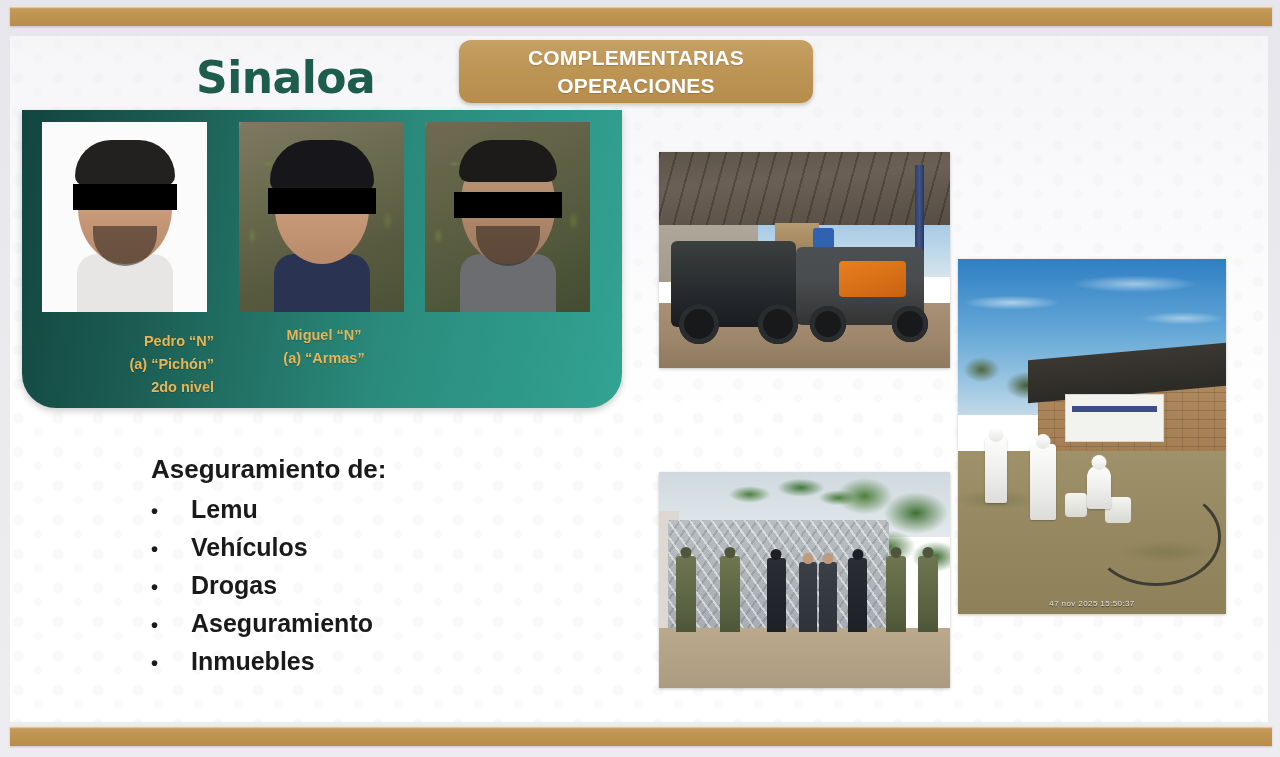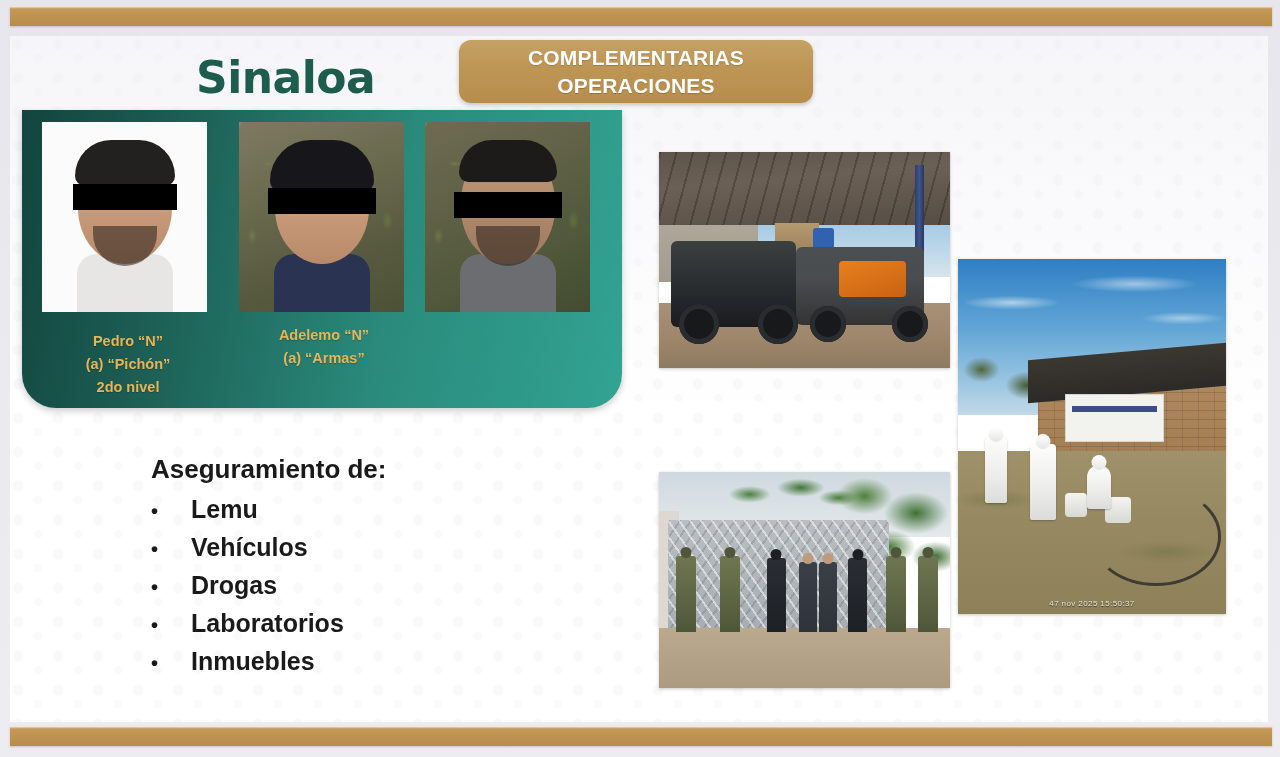--- a/index.html
+++ b/index.html
@@ -220,21 +220,21 @@
   }
   .name-block {
     position: absolute;
     text-align: center;
     color: #e7b557;
     font-size: 14.5px;
     font-weight: 700;
     line-height: 1.6;
     text-shadow: 0 1px 1px rgba(0,0,0,.22);
   }
-  .name-block.n1 { left: 20px;  width: 172px; top: 14px; }
+  .name-block.n1 { left: 20px;  width: 172px; top: 14px; text-align: right; }
   .name-block.n2 { left: 212px; width: 180px; top: 8px; }
   .name-block.n3 { left: 398px; width: 180px; top: 6px; }
   .name-block .line2 { display: block; }
   .name-block .line3 { display: block; }
   .name-block.n3 .line3 { margin-top: 16px; }
 
   
   .aseg-block {
     position: absolute;
     left: 151px;
@@ -459,21 +459,21 @@
 
     <div class="names">
 
       <div class="name-block n1">
         <span>Pedro “N”</span>
         <span class="line2">(a) “Pichón”</span>
         <span class="line3">2do nivel</span>
       </div>
 
       <div class="name-block n2">
-        <span>Adelemo  “N”</span>
+        <span>Miguel  “N”</span>
         <span class="line2">(a) “Armas”</span>
       </div>
 
 
     </div>
   </div>
 
   <div class="aseg-block">
     <div class="aseg-title">Aseguramiento de:</div>
     <ul class="aseg-list">
@@ -484,21 +484,21 @@
       <li>
         <span class="dot">•</span>
         <span>Vehículos</span>
       </li>
       <li>
         <span class="dot">•</span>
         <span>Drogas</span>
       </li>
       <li>
         <span class="dot">•</span>
-        <span>Laboratorios</span>
+        <span>Aseguramiento</span>
       </li>
       <li>
         <span class="dot">•</span>
         <span>Inmuebles</span>
       </li>
     </ul>
   </div>
 
   <div class="photo photo-utv">
     <div class="scene">

